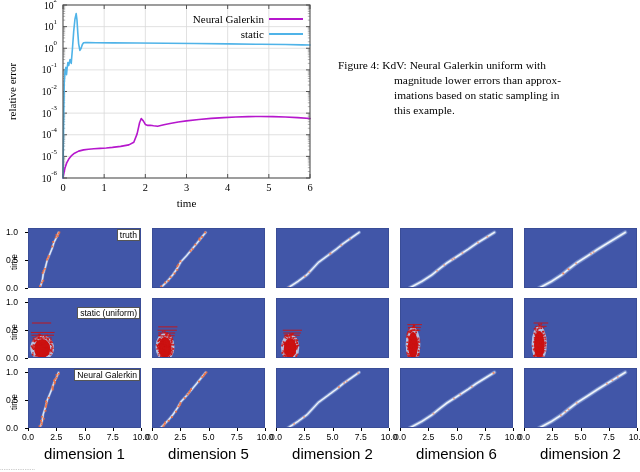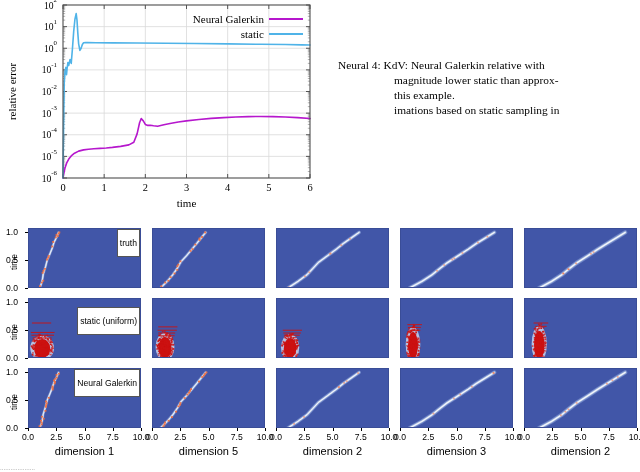--- a/index.html
+++ b/index.html
@@ -25,26 +25,26 @@
   #caption .hang.last{text-align:left;}
 
   
   #panel-grid{position:absolute;left:0;top:215px;width:640px;height:250px;}
   .ylab{
     position:absolute;font-size:8.4px;color:#000;
     transform:rotate(-90deg);transform-origin:left top;white-space:nowrap;
   }
   .ytick{position:absolute;font-size:8.6px;color:#000;text-align:center;white-space:nowrap;}
   .xtick{position:absolute;font-size:8.6px;color:#000;text-align:center;white-space:nowrap;}
-  .xlab{position:absolute;font-size:11px;color:#000;text-align:center;white-space:nowrap;}
+  .xlab{position:absolute;font-size:15px;color:#000;text-align:center;white-space:nowrap;}
   .panel{position:absolute;overflow:hidden;background:#4156a8;}
   .panel svg{display:block;position:absolute;left:0;top:0;}
   .plabel{
     position:absolute;background:#ffffff;border:1px solid #555;
-    font-size:8.6px;color:#000;padding:8px 2px;line-height:10px;white-space:nowrap;
+    font-size:8.6px;color:#000;padding:0px 2px;line-height:10px;white-space:nowrap;
   }
   .tickmark{position:absolute;background:#000;}
   .bottomtext{
     position:absolute;left:0;top:464px;width:640px;height:9px;overflow:hidden;
     font-family:"Liberation Serif",serif;font-size:7px;color:#666;
     white-space:nowrap;opacity:.55;
   }
 </style>
 </head>
 <body>
@@ -248,26 +248,26 @@
         <text x="16" y="91.5" text-anchor="middle" font-family="&quot;Liberation Serif&quot;,serif" font-size="11" fill="#000" transform="rotate(-90 16 91.5)">relative error</text>
         <line x1="269" x2="303" y1="19" y2="19" stroke="#b617cd" stroke-width="2.2"></line>
         <text x="264" y="22.8" text-anchor="end" font-family="&quot;Liberation Serif&quot;,serif" font-size="11" fill="#000">Neural Galerkin</text>
         <line x1="269" x2="303" y1="34" y2="34" stroke="#4fb3e8" stroke-width="2.2"></line>
         <text x="264" y="37.8" text-anchor="end" font-family="&quot;Liberation Serif&quot;,serif" font-size="11" fill="#000">static</text>
       </svg>
     </div>
 
   <div id="caption">
     <span class="capbody">
-      <span class="leadin">Neural 4:</span>
-      <span>KdV: Neural Galerkin relative with</span>
+      <span class="leadin">Figure 4:</span>
+      <span>KdV: Neural Galerkin uniform with</span>
     </span>
-    <span class="hang">magnitude lower static than approx-</span>
+    <span class="hang">magnitude lower errors than approx-</span>
+    <span class="hang">imations based on static sampling in</span>
     <span class="hang last">this example.</span>
-    <span class="hang">imations based on static sampling in</span>
   </div>
 
   <div id="panel-grid">
       <div class="ylab" style="left: 9px; top: 55px;">time</div>
       <div class="ytick" style="left: 0px; width: 24px; top: 12.4444px;">1.0</div>
       <div class="tickmark" style="left: 25px; top: 17.4444px; width: 3px; height: 1px;"></div>
       <div class="ytick" style="left: 0px; width: 24px; top: 40.2222px;">0.5</div>
       <div class="tickmark" style="left: 25px; top: 45.2222px; width: 3px; height: 1px;"></div>
       <div class="ytick" style="left: 0px; width: 24px; top: 68px;">0.0</div>
       <div class="tickmark" style="left: 25px; top: 73px; width: 3px; height: 1px;"></div>
@@ -1318,21 +1318,21 @@
       <div class="xtick" style="left: 385px; width: 30px; top: 217px;">0.0</div>
       <div class="tickmark" style="left: 400px; top: 213px; width: 1px; height: 3px;"></div>
       <div class="xtick" style="left: 413.25px; width: 30px; top: 217px;">2.5</div>
       <div class="tickmark" style="left: 428.25px; top: 213px; width: 1px; height: 3px;"></div>
       <div class="xtick" style="left: 441.5px; width: 30px; top: 217px;">5.0</div>
       <div class="tickmark" style="left: 456.5px; top: 213px; width: 1px; height: 3px;"></div>
       <div class="xtick" style="left: 469.75px; width: 30px; top: 217px;">7.5</div>
       <div class="tickmark" style="left: 484.75px; top: 213px; width: 1px; height: 3px;"></div>
       <div class="xtick" style="left: 498px; width: 30px; top: 217px;">10.0</div>
       <div class="tickmark" style="left: 513px; top: 213px; width: 1px; height: 3px;"></div>
-      <div class="xlab" style="left: 396.5px; width: 120px; top: 230px;">dimension 3</div>
+      <div class="xlab" style="left: 396.5px; width: 120px; top: 230px;">dimension 6</div>
       <div class="xtick" style="left: 509px; width: 30px; top: 217px;">0.0</div>
       <div class="tickmark" style="left: 524px; top: 213px; width: 1px; height: 3px;"></div>
       <div class="xtick" style="left: 537.25px; width: 30px; top: 217px;">2.5</div>
       <div class="tickmark" style="left: 552.25px; top: 213px; width: 1px; height: 3px;"></div>
       <div class="xtick" style="left: 565.5px; width: 30px; top: 217px;">5.0</div>
       <div class="tickmark" style="left: 580.5px; top: 213px; width: 1px; height: 3px;"></div>
       <div class="xtick" style="left: 593.75px; width: 30px; top: 217px;">7.5</div>
       <div class="tickmark" style="left: 608.75px; top: 213px; width: 1px; height: 3px;"></div>
       <div class="xtick" style="left: 622px; width: 30px; top: 217px;">10.0</div>
       <div class="tickmark" style="left: 637px; top: 213px; width: 1px; height: 3px;"></div>

